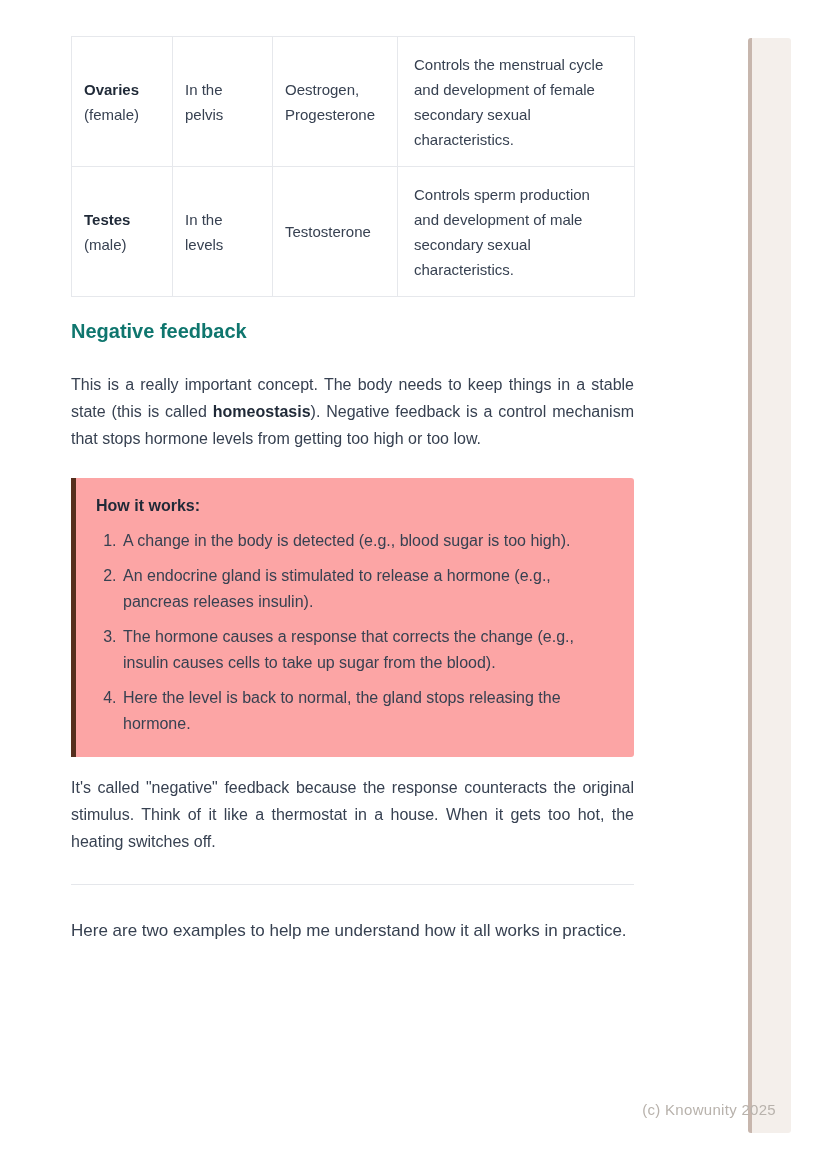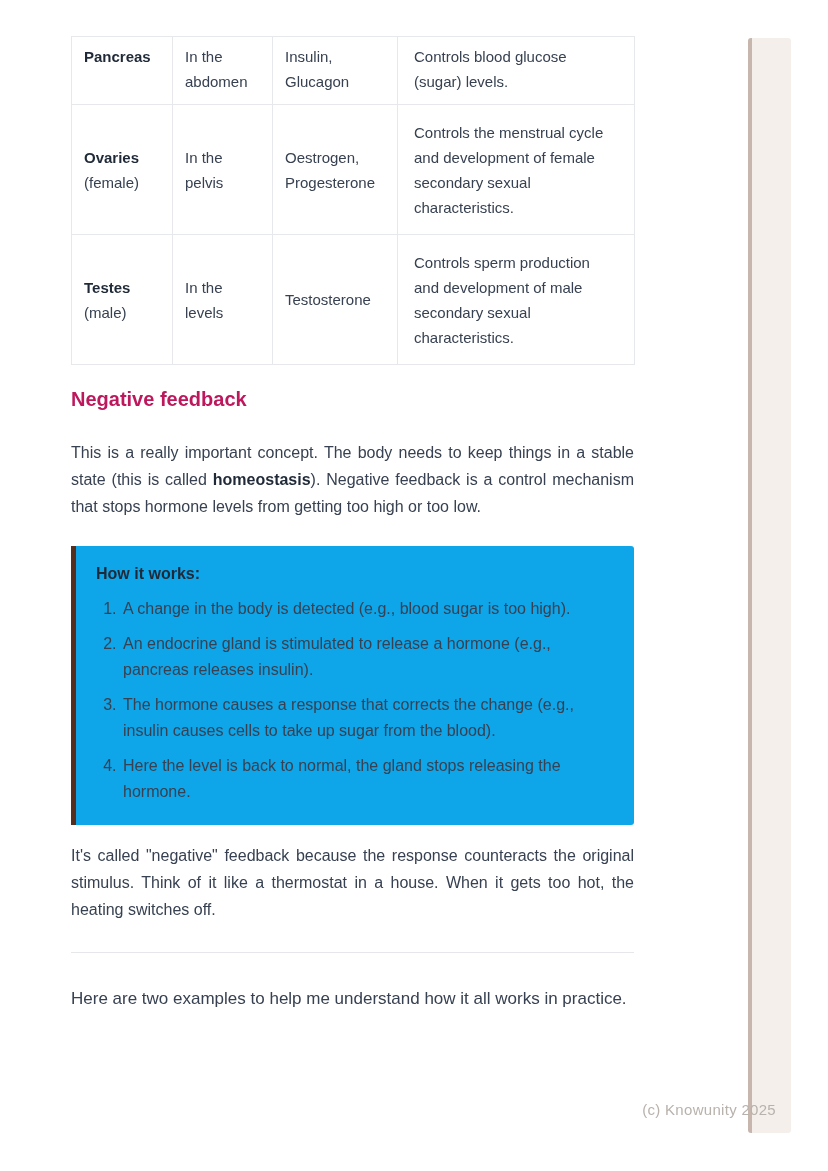--- a/index.html
+++ b/index.html
@@ -58,39 +58,39 @@
   .organ-name { font-weight: bold; color: #1f2937; }
   .row-pancreas { height: 68px; }
   .row-ovaries  { height: 130px; }
   .row-testes   { height: 130px; }
 
   h3.section-heading {
     margin-top: 21px;
     font-size: 20px;
     line-height: 26px;
     font-weight: bold;
-    color: #be185d;
+    color: #0f766e;
   }
   h2.big-heading {
     margin-top: 14px;
     font-size: 27px;
     line-height: 34px;
     font-weight: bold;
     color: #ad4f1f;
   }
   p.body-par {
     margin-top: 27px;
     font-size: 16px;
     line-height: 27px;
     text-align: justify;
   }
   p.body-par strong { color: #1f2937; }
   .callout {
     margin-top: 26px;
-    background: #0ea5e9;
+    background: #fca5a5;
     border-left: 5px solid #552e1d;
     border-radius: 0 3px 3px 0;
     padding: 15px 20px 20px 20px;
     font-size: 16px;
     line-height: 26px;
   }
   .callout-title { font-weight: bold; color: #1f2937; }
   .callout ol {
     margin: 6px 0 0 0;
     padding-left: 25px;
@@ -129,26 +129,20 @@
 <div class="content">
 
   <table class="hormone-table">
     <colgroup>
       <col class="col-organ">
         <col class="col-loc">
         <col class="col-horm">
         <col class="col-fn">
     </colgroup>
     <tbody>
-      <tr class="row-pancreas row-top">
-        <td><span class="organ-name">Pancreas</span> <span></span></td>
-        <td>In the abdomen</td>
-        <td>Insulin, Glucagon</td>
-        <td class="fn">Controls blood glucose (sugar) levels.</td>
-      </tr>
       <tr class="row-ovaries">
         <td><span class="organ-name">Ovaries</span> <span>(female)</span></td>
         <td>In the pelvis</td>
         <td>Oestrogen, Progesterone</td>
         <td class="fn">Controls the menstrual cycle and development of female secondary sexual characteristics.</td>
       </tr>
       <tr class="row-testes">
         <td><span class="organ-name">Testes</span> <span>(male)</span></td>
         <td>In the levels</td>
         <td>Testosterone</td>

